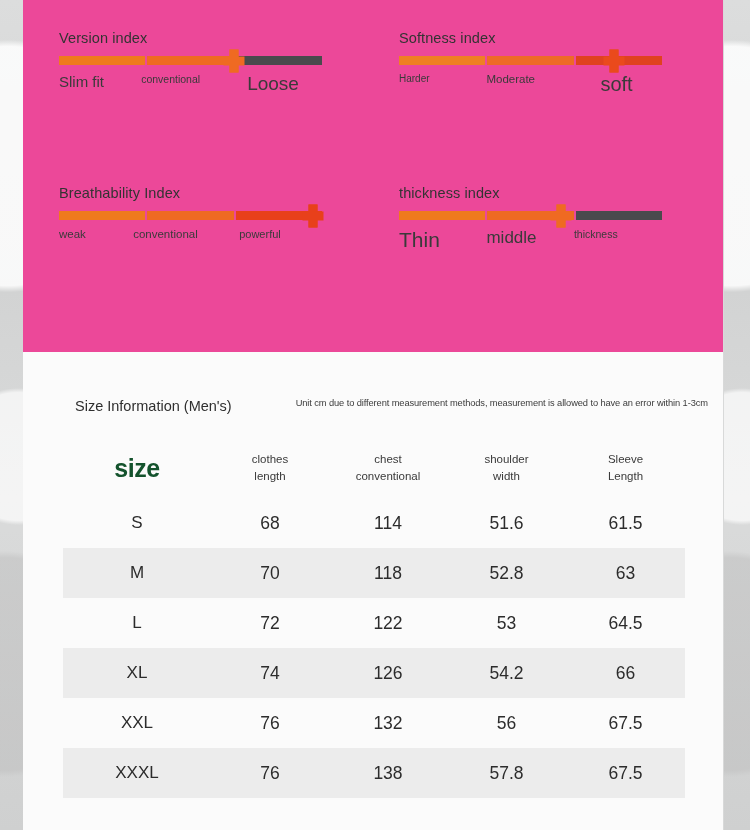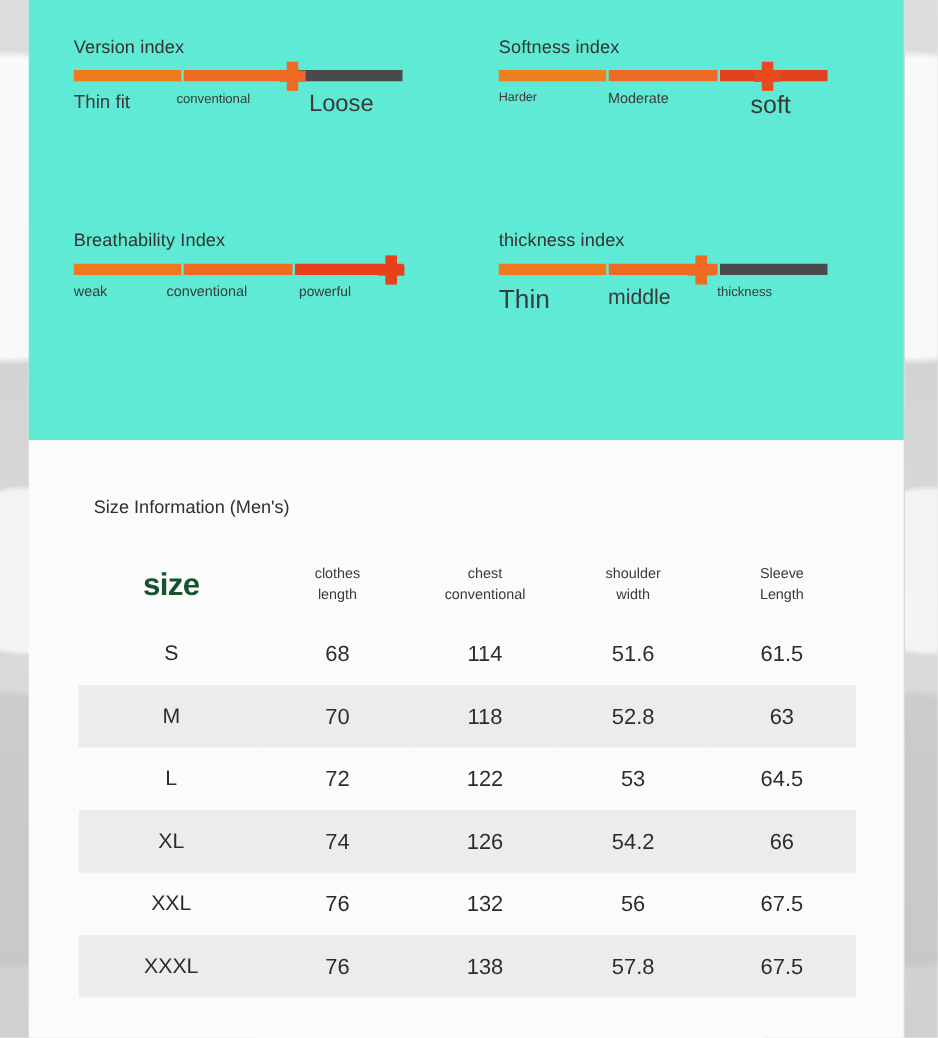--- a/index.html
+++ b/index.html
@@ -38,21 +38,21 @@
     background: #fbfbfb;
   }
 
   
   .index-panel {
     position: absolute;
     left: 0;
     right: 0;
     top: 0;
     height: 352px;
-    background: #5eead4;
+    background: #ec4899;
   }
   .index-grid {
     position: absolute;
     left: 36px;
     right: 14px;
     top: 30px;
     display: grid;
     grid-template-columns: 340px 1fr;
     grid-template-rows: 155px auto;
   }
@@ -184,21 +184,21 @@
     <div class="index-grid" id="index-grid">
         <div class="index-block">
           <div class="index-title">Version index</div>
           <div class="bar">
             <div class="seg" style="background: rgb(239, 122, 29);"></div>
             <div class="seg" style="background: rgb(239, 106, 34);"></div>
             <div class="seg" style="background: rgb(74, 74, 77);"></div>
             <div class="marker" style="background: rgb(239, 106, 34); left: 66%;"></div>
           </div>
           <div class="labels">
-            <div class="lab" style="font-size: 15px; left: 0%;">Thin fit</div>
+            <div class="lab" style="font-size: 15px; left: 0%;">Slim fit</div>
             <div class="lab" style="font-size: 10.5px; left: 31%;">conventional</div>
             <div class="lab" style="font-size: 19px; left: 71%;">Loose</div>
           </div>
         </div>
         <div class="index-block">
           <div class="index-title">Softness index</div>
           <div class="bar">
             <div class="seg" style="background: rgb(239, 127, 35);"></div>
             <div class="seg" style="background: rgb(238, 106, 38);"></div>
             <div class="seg" style="background: rgb(224, 66, 31);"></div>
@@ -236,20 +236,21 @@
             <div class="lab" style="font-size: 21px; left: 0%;">Thin</div>
             <div class="lab" style="font-size: 17px; left: 33%;">middle</div>
             <div class="lab" style="font-size: 10.5px; left: 66%;">thickness</div>
           </div>
         </div>
       </div>
   </div>
 
   <div class="size-head">
     <div class="size-head-title">Size Information (Men's)</div>
+    <div class="size-head-note">Unit cm due to different measurement methods, measurement is allowed to have an error within 1-3cm</div>
   </div>
 
   <table class="size-table">
     <colgroup>
       <col class="c1">
         <col class="c2">
         <col class="c3">
         <col class="c4">
         <col class="c5">
     </colgroup>

